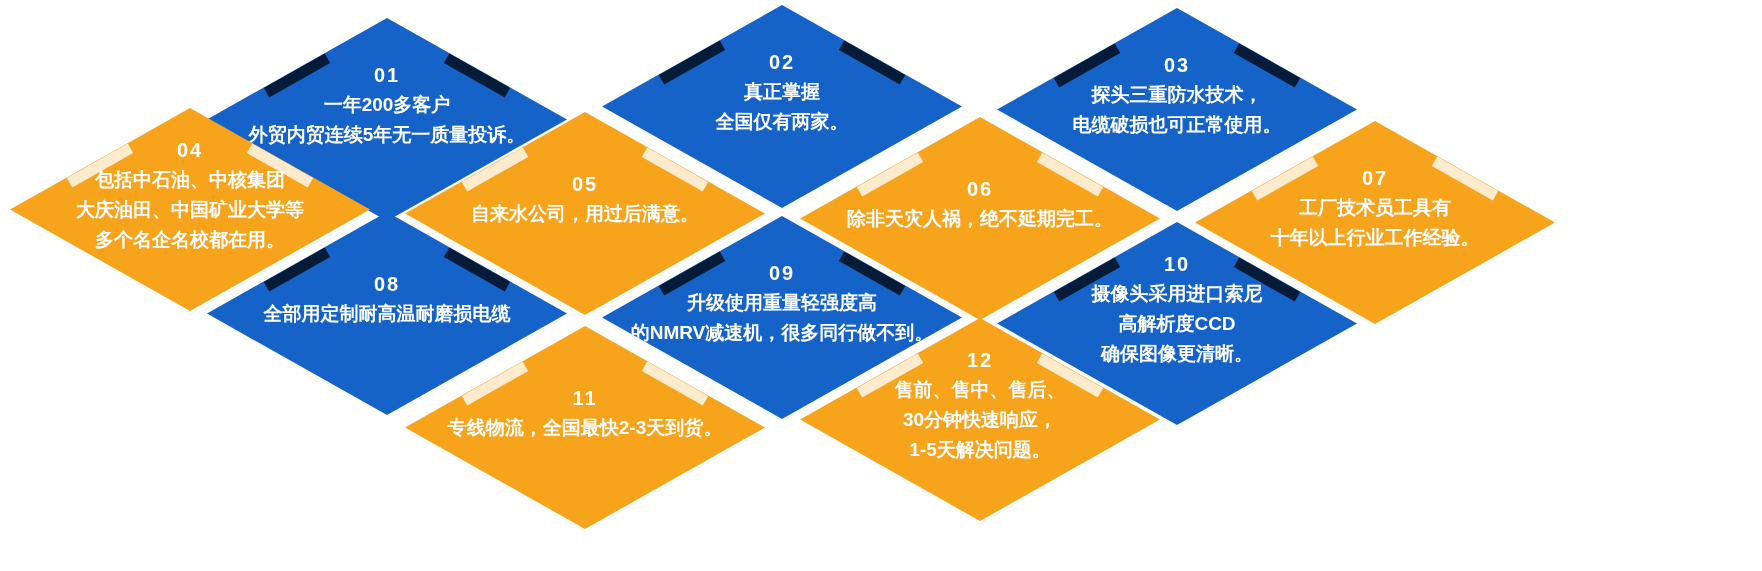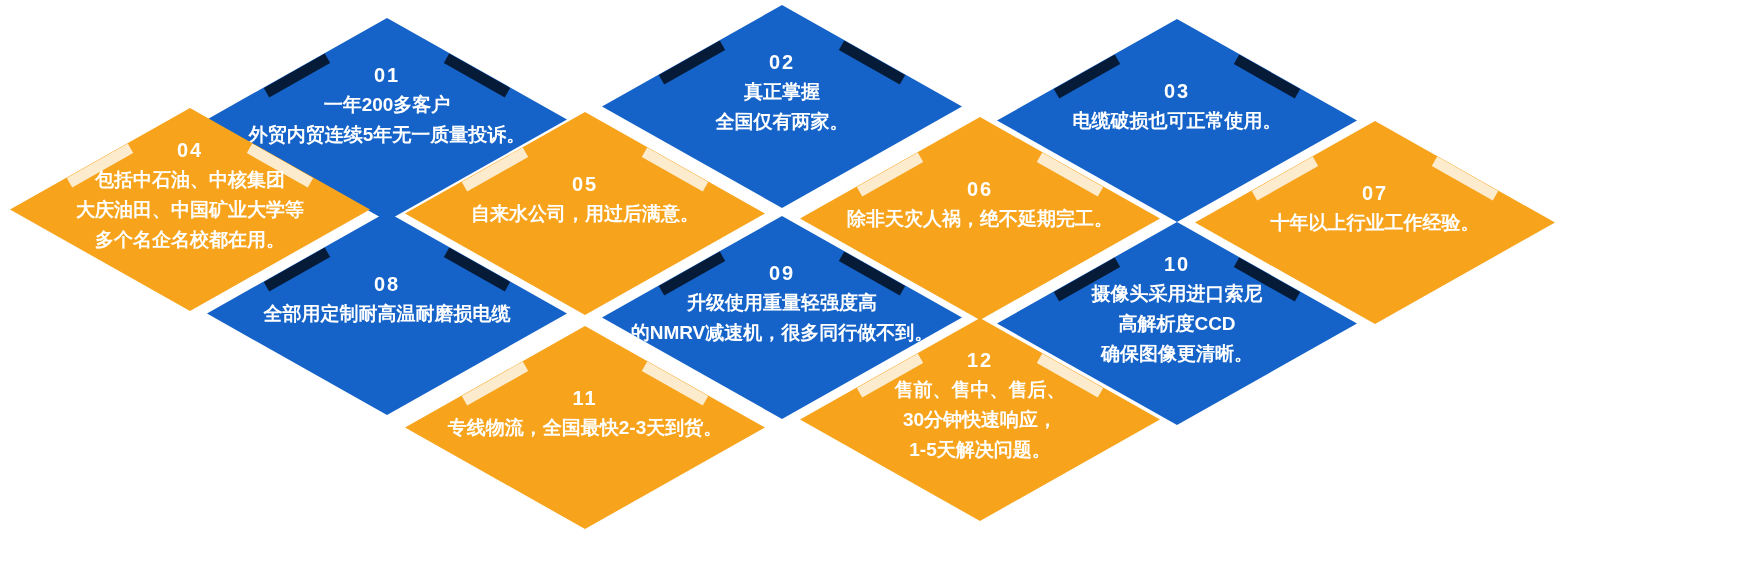--- a/index.html
+++ b/index.html
@@ -43,21 +43,21 @@
     height: 11px;
   }
   .acc-l { left: 55px;  top: 52px; transform: rotate(-29.4deg); }
   .acc-r { right: 55px; top: 52px; transform: rotate(29.4deg); }
   .blue   .accent { background: rgba(0, 0, 0, 0.72); }
   .orange .accent { background: rgba(255, 255, 255, 0.78); }
 
   
   .d01 { left: 207px;  top: 18px;   }
   .d02 { left: 602px;  top: 5px;   }
-  .d03 { left: 997px;  top: 19px; align-items: center;  }
+  .d03 { left: 997px;  top: 8px; align-items: center;  }
   .d04 { left: 10px;   top: 108px; }
   .d05 { left: 405px;  top: 112px; }
   .d06 { left: 800px;  top: 117px; }
   .d07 { left: 1195px; top: 121px; }
   .d08 { left: 207px;  top: 212px; }
   .d09 { left: 602px;  top: 216px; }
   .d10 { left: 997px;  top: 222px; }
   .d11 { left: 405px;  top: 326px; }
   .d12 { left: 800px;  top: 318px; }
 </style>
@@ -79,20 +79,21 @@
     <span class="accent acc-r"></span>
     <div class="num">02</div>
     <div class="line">真正掌握</div>
     <div class="line">全国仅有两家。</div>
   </div>
 
   <div class="diamond blue d03">
     <span class="accent acc-l"></span>
     <span class="accent acc-r"></span>
     <div class="num">03</div>
+    <div class="line">探头三重防水技术，</div>
     <div class="line">电缆破损也可正常使用。</div>
   </div>
 
   <div class="diamond orange d04">
     <span class="accent acc-l"></span>
     <span class="accent acc-r"></span>
     <div class="num">04</div>
     <div class="line">包括中石油、中核集团</div>
     <div class="line">大庆油田、中国矿业大学等</div>
     <div class="line">多个名企名校都在用。</div>
@@ -109,20 +110,21 @@
     <span class="accent acc-l"></span>
     <span class="accent acc-r"></span>
     <div class="num">06</div>
     <div class="line">除非天灾人祸，绝不延期完工。</div>
   </div>
 
   <div class="diamond orange d07">
     <span class="accent acc-l"></span>
     <span class="accent acc-r"></span>
     <div class="num">07</div>
+    <div class="line">工厂技术员工具有</div>
     <div class="line">十年以上行业工作经验。</div>
   </div>
 
   <div class="diamond blue d08">
     <span class="accent acc-l"></span>
     <span class="accent acc-r"></span>
     <div class="num">08</div>
     <div class="line">全部用定制耐高温耐磨损电缆</div>
   </div>
 

